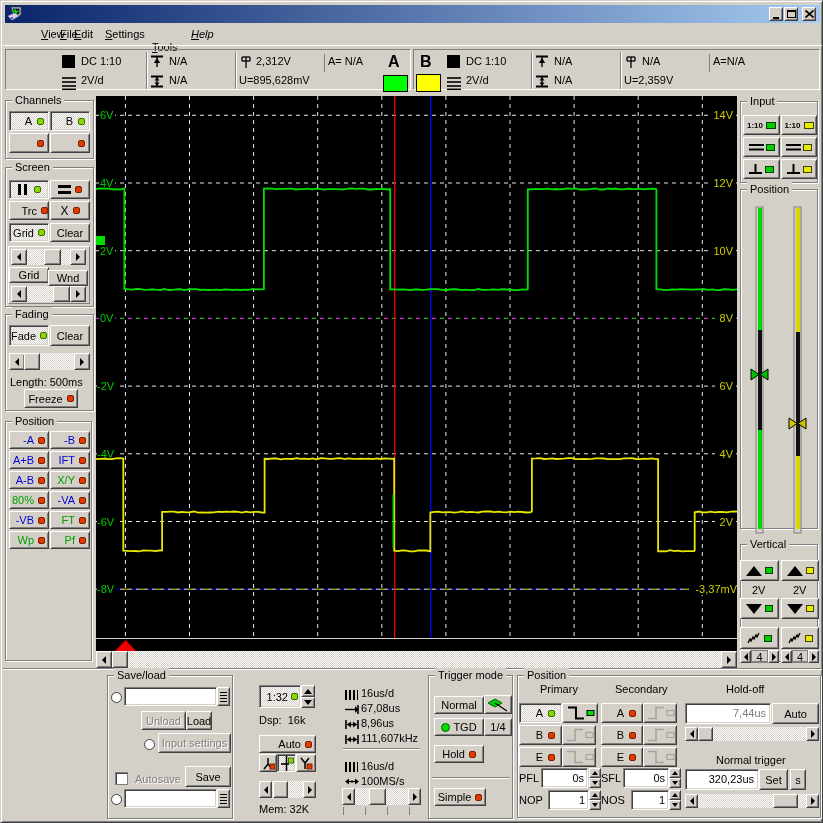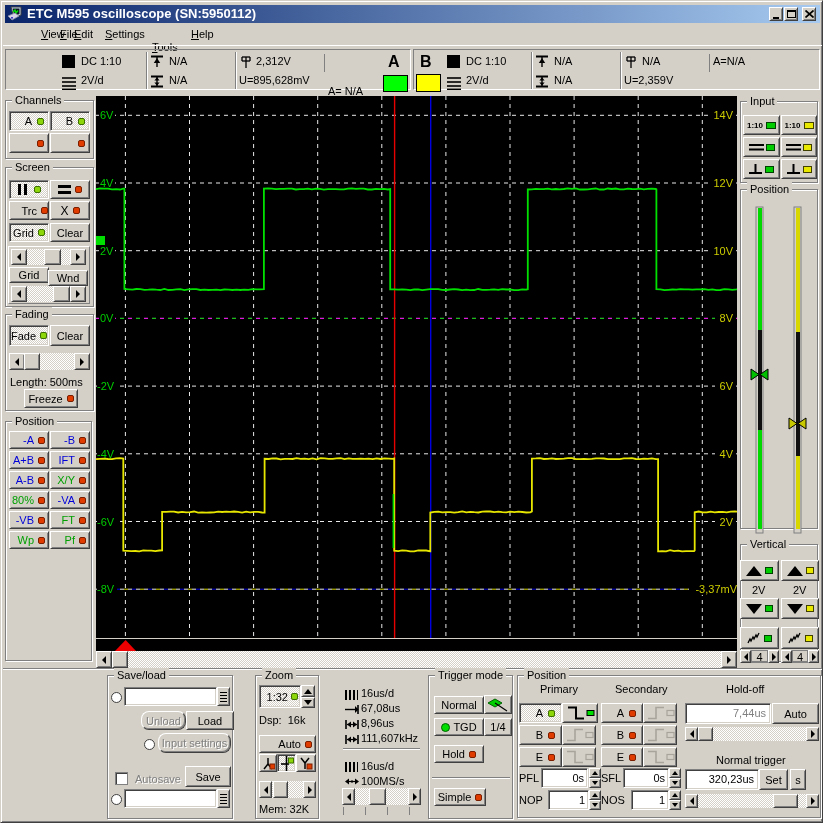--- a/index.html
+++ b/index.html
@@ -5,21 +5,21 @@
 html,body{margin:0;padding:0;}
 *{box-sizing:border-box;}
 body{font-family:"Liberation Sans",sans-serif;font-size:11px;color:#000;}
 #win{position:relative;width:823px;height:823px;background:#d4d0c8;overflow:hidden;
 border-top:1px solid #d4d0c8;border-left:1px solid #d4d0c8;border-right:1px solid #404040;border-bottom:1px solid #404040;
 box-shadow:inset 1px 1px 0 #fff, inset -1px -1px 0 #808080;}
 .abs{position:absolute;}
 .btn{position:absolute;background:#d4d0c8;border:1px solid;border-color:#fff #404040 #404040 #fff;box-shadow:inset 1px 1px 0 #d4d0c8, inset -1px -1px 0 #808080;display:flex;align-items:center;justify-content:center;}
 .btnp{position:absolute;border:1px solid;border-color:#808080 #fff #fff #808080;box-shadow:inset 1px 1px 0 #404040, inset -1px -1px 0 #d4d0c8;display:flex;align-items:center;justify-content:center;
 background-image:conic-gradient(#fff 25%,#d4d0c8 0 50%,#fff 0 75%,#d4d0c8 0);background-size:2px 2px;}
-.dis{color:#808080;text-shadow:1px 1px 0 #fff;border-radius:8px;}
+.dis{color:#808080;text-shadow:1px 1px 0 #fff;}
 .sunk{position:absolute;border:1px solid;border-color:#808080 #fff #fff #808080;}
 .inp{position:absolute;background:#fff;border:1px solid;border-color:#808080 #fff #fff #808080;box-shadow:inset 1px 1px 0 #404040, inset -1px -1px 0 #d4d0c8;}
 .grp{position:absolute;border:1px solid #808080;box-shadow:inset 1px 1px 0 #fff, 1px 1px 0 #fff;}
 .glab{position:absolute;top:-8px;left:6px;background:#d4d0c8;padding:0 3px;line-height:14px;font-size:11px;}
 .led{display:inline-block;width:7px;height:7px;border-radius:2px;}
 .ledg{background:#8cd60a;border:1px solid #3c6e00;}
 .ledr{background:#e03c00;border:1px solid #7a1e00;}
 .sb{position:absolute;background-image:conic-gradient(#fff 25%,#d4d0c8 0 50%,#fff 0 75%,#d4d0c8 0);background-size:2px 2px;}
 .sba{position:absolute;background:#d4d0c8;border:1px solid;border-color:#fff #404040 #404040 #fff;box-shadow:inset 1px 1px 0 #d4d0c8, inset -1px -1px 0 #808080;display:flex;align-items:center;justify-content:center;font-size:7px;line-height:7px;}
 .tl{width:0;height:0;border-top:4px solid transparent;border-bottom:4px solid transparent;border-right:4px solid #000;}
@@ -34,21 +34,20 @@
 <div id="win">
 
 <div class="abs" id="titlebar" style="left:4px;top:4px;width:815px;height:18px;background:linear-gradient(to right,#0a246a,#a6caf0);">
   <svg class="abs" style="left:2px;top:1px" width="16" height="16" viewBox="0 0 16 16">
     <polygon points="4,1 14,1 14,9 7,12" fill="#c8d8f0" stroke="#404040" stroke-width="1"></polygon>
     <polygon points="5.5,2.5 12.5,2.5 12.5,8 7.5,10" fill="#101820"></polygon>
     <polyline points="6,6 8,4 9,7 11,4.5" stroke="#00e000" stroke-width="1.4" fill="none"></polyline>
     <polygon points="1,10 8,7 12,10 5,14" fill="#d8d0e8" stroke="#8890a8" stroke-width="0.8"></polygon>
     <rect x="4" y="11" width="2" height="1.6" fill="#4040c0"></rect>
   </svg>
-  <span class="t" style="left:22px;top:2px;color:#fff;font-weight:bold;font-size:13px;">ETC M595 oscilloscope (SN:5950112)</span>
   <div class="btn" style="right:37px;top:2px;width:14px;height:14px;">
         <div style="width:6px;height:2px;background:#000;margin-top:7px;"></div>
       </div>
   <div class="btn" style="right:22px;top:2px;width:14px;height:14px;">
         <div style="width:9px;height:8px;border:1px solid #000;border-top:2px solid #000;"></div>
       </div>
   <div class="btn" style="right:4px;top:2px;width:14px;height:14px;">
         <svg width="9" height="8" viewBox="0 0 9 8">
           <g stroke="#000" stroke-width="1.7">
             <line x1="0.5" y1="0.5" x2="8.5" y2="7.5"></line>
@@ -57,21 +56,21 @@
         </svg>
       </div>
 </div>
 
 <div class="abs" id="menubar" style="left:4px;top:22px;width:815px;height:21px;">
   <span class="t" style="left:7px;top:5px;padding-left:48px;"><u>F</u>ile</span>
   <span class="t" style="left:36px;top:5px;"><u>V</u>iew</span>
   <span class="t" style="left:69px;top:5px;"><u>E</u>dit</span>
   <span class="t" style="left:100px;top:5px;"><u>S</u>ettings</span>
   <span class="t" style="left:147px;top:18px;"><u>T</u>ools</span>
-  <span class="t" style="left:186px;top:5px;"><u>H</u>elp</span>
+  <span class="t" style="left:186px;top:5px;font-style:italic;"><u>H</u>elp</span>
 </div>
 
 <div class="abs" id="toolbar" style="left:2px;top:44px;width:819px;height:47px;border-top:1px solid #fff;">
 
   <div class="sunk" style="left:2px;top:3px;width:406px;height:41px;">
     <div class="abs" style="left:56px;top:5px;width:13px;height:13px;background:#000;"></div>
     <span class="t" style="left:75px;top:5px;">DC 1:10</span>
     <svg class="abs" style="left:56px;top:26px;" width="14" height="14" viewBox="0 0 14 14">
           <g stroke="#000" stroke-width="1.6">
             <line x1="0" y1="2" x2="14" y2="2"></line>
@@ -102,21 +101,21 @@
             <line x1="1" y1="1" x2="9" y2="1"></line>
             <line x1="1" y1="1" x2="1" y2="5"></line>
             <line x1="9" y1="1" x2="9" y2="5"></line>
             <line x1="1" y1="5" x2="9" y2="5"></line>
             <line x1="5" y1="1" x2="5" y2="12"></line>
           </g>
         </svg>
     <span class="t" style="left:250px;top:5px;">2,312V</span>
     <span class="t" style="left:233px;top:24px;">U=895,628mV</span>
     <div class="abs" style="left:318px;top:4px;width:1px;height:18px;background:#808080;"></div>
-    <span class="t" style="left:322px;top:5px;margin-top:30px;">A= N/A</span>
+    <span class="t" style="left:322px;top:5px;">A= N/A</span>
     <span class="t" style="left:382px;top:5px;font-size:16px;font-weight:bold;">A</span>
     <div class="abs" style="left:377px;top:25px;width:25px;height:17px;background:#00ff00;border:1px solid #000;"></div>
   </div>
 
   <div class="sunk" style="left:410px;top:3px;width:407px;height:41px;">
     <span class="t" style="left:6px;top:5px;font-size:16px;font-weight:bold;">B</span>
     <div class="abs" style="left:2px;top:24px;width:25px;height:18px;background:#ffff00;border:1px solid #000;"></div>
     <div class="abs" style="left:33px;top:5px;width:13px;height:13px;background:#000;"></div>
     <span class="t" style="left:52px;top:5px;">DC 1:10</span>
     <svg class="abs" style="left:33px;top:26px;" width="14" height="14" viewBox="0 0 14 14">
@@ -455,42 +454,39 @@
         <svg width="7" height="11">
           <g stroke="#000" stroke-width="1">
             <line x1="0" y1="1.5" x2="7" y2="1.5"></line>
             <line x1="0" y1="4.5" x2="7" y2="4.5"></line>
             <line x1="0" y1="7.5" x2="7" y2="7.5"></line>
             <line x1="0" y1="10.5" x2="7" y2="10.5"></line>
           </g>
         </svg>
       </div>
   <div class="btn dis" style="left:138px;top:42px;width:45px;height:19px;">Unload</div>
-  <div class="btn" style="left:183px;top:42px;width:48px;height:19px;">Load</div>
+  <div class="btn" style="left:183px;top:42px;width:26px;height:19px;">Load</div>
   <div class="radio" style="left:141px;top:70px;"></div>
   <div class="btn dis" style="left:155px;top:64px;width:73px;height:20px;">Input settings</div>
   <div class="abs" style="left:112px;top:103px;width:13px;height:13px;background:#fff;border:1px solid #808080;box-shadow:inset 1px 1px 0 #404040;"></div>
   <span class="t dis" style="left:132px;top:104px;">Autosave</span>
   <div class="btn" style="left:182px;top:97px;width:46px;height:21px;">Save</div>
   <div class="radio" style="left:108px;top:125px;"></div>
   <div class="inp" style="left:121px;top:120px;width:93px;height:19px;"></div>
   <div class="btn" style="left:214px;top:120px;width:13px;height:19px;">
         <svg width="7" height="11">
           <g stroke="#000" stroke-width="1">
             <line x1="0" y1="1.5" x2="7" y2="1.5"></line>
             <line x1="0" y1="4.5" x2="7" y2="4.5"></line>
             <line x1="0" y1="7.5" x2="7" y2="7.5"></line>
             <line x1="0" y1="10.5" x2="7" y2="10.5"></line>
           </g>
         </svg>
       </div>
 
-  <div class="grp" style="left:252px;top:6px;width:64px;height:144px;">
-        <span class="glab">Zoom</span>
-      </div>
   <div class="btnp" style="left:256px;top:16px;width:42px;height:23px;justify-content:flex-end;padding-right:2px;gap:3px;">1:32<span class="led ledg"></span></div>
   <div class="sba" style="left:298px;top:16px;width:14px;height:12px;">
         <i style="width:0;height:0;border-left:4px solid transparent;border-right:4px solid transparent;border-bottom:5px solid #000;"></i>
       </div>
   <div class="sba" style="left:298px;top:28px;width:14px;height:11px;">
         <i style="width:0;height:0;border-left:4px solid transparent;border-right:4px solid transparent;border-top:5px solid #000;"></i>
       </div>
   <span class="t" style="left:256px;top:45px;">Dsp:&nbsp; 16k</span>
   <div class="btn" style="left:256px;top:66px;width:57px;height:18px;justify-content:flex-end;padding-right:3px;gap:4px;">Auto<span class="led ledr"></span></div>
   <div class="btn" style="left:256px;top:85px;width:18px;height:18px;">

